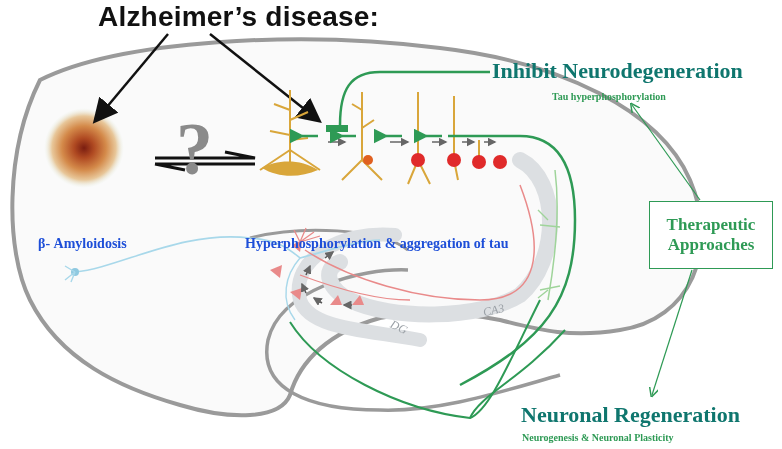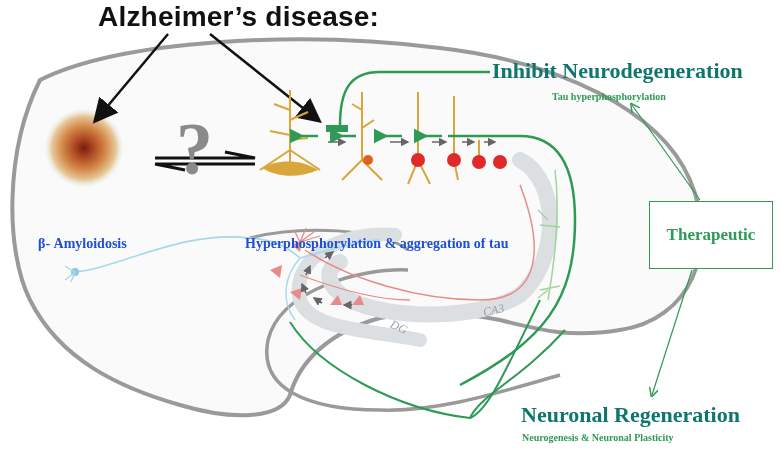--- a/index.html
+++ b/index.html
@@ -130,19 +130,20 @@
 <div class="title">Alzheimer’s disease:</div>
 <div class="qmark">?</div>
 <div class="lbl amy">β- Amyloidosis</div>
 <div class="lbl hyper">Hyperphosphorylation &amp; aggregation of tau</div>
 
 <div class="green-big inhibit">Inhibit Neurodegeneration</div>
 <div class="green-big inhibit-sub">Tau hyperphosphorylation</div>
 
 <div class="thera-box">
   <span>Therapeutic</span>
+  <span>Approaches</span>
 </div>
 
 <div class="green-big stim">Neuronal Regeneration</div>
 <div class="green-big stim-sub">Neurogenesis &amp; Neuronal Plasticity</div>
 
 <div class="region ca3">CA3</div>
 <div class="region dg">DG</div>
 
 </body></html>

